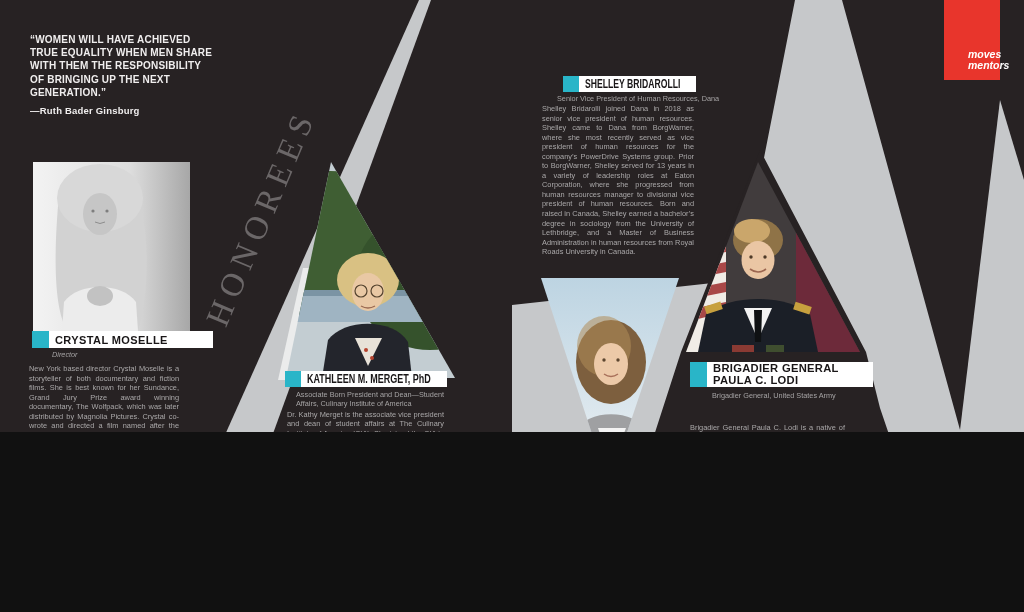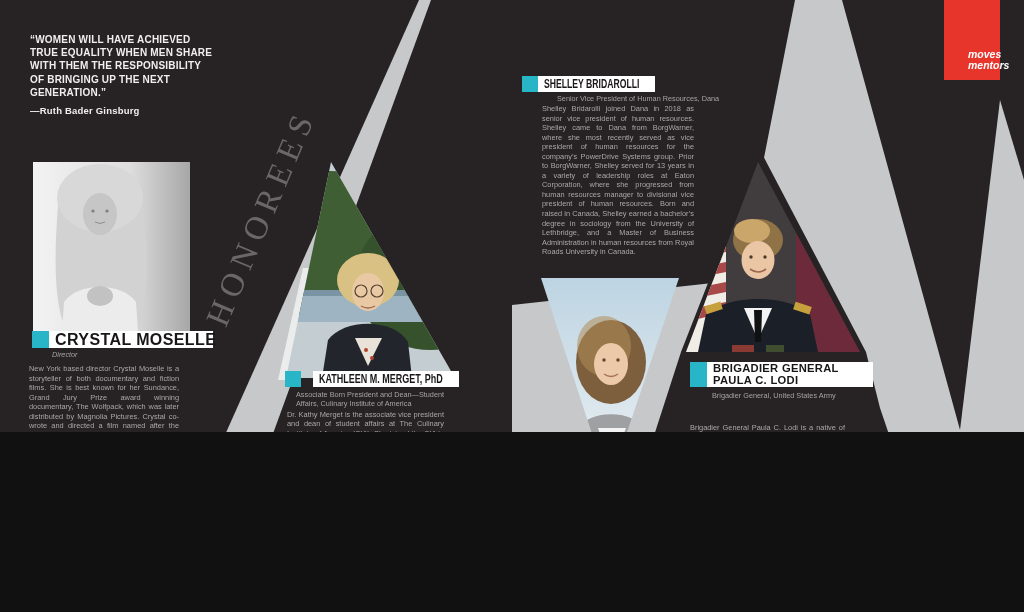--- a/index.html
+++ b/index.html
@@ -26,30 +26,30 @@
   .hdr .bar{background:#ffffff;display:flex;flex-direction:column;justify-content:center;
             padding:0 6px;box-sizing:border-box;}
   .hdr .nm{color:#191617;font-weight:bold;white-space:nowrap;display:inline-block;
            transform-origin:left center;}
   .sub{color:#a5a3a4;font-size:7.3px;line-height:9px;}
   .bio{color:#aaa8a9;font-size:7.4px;text-align:justify;}
   
   .crystal-hdr{left:32px;top:331px;}
   .crystal-hdr .sq{width:17px;height:17px;}
   .crystal-hdr .bar{width:164px;height:17px;}
-  .crystal-hdr .nm{font-size:16px;letter-spacing:.4px;}
+  .crystal-hdr .nm{font-size:11px;letter-spacing:.4px;}
   .crystal-sub{left:52px;top:350px;font-style:italic;}
   .crystal-bio{left:29px;top:364px;width:150px;line-height:9.55px;}
-  .shelley-hdr{left:522px;top:76px;}
+  .shelley-hdr{left:563px;top:76px;}
   .shelley-hdr .sq{width:16px;height:16px;}
   .shelley-hdr .bar{width:117px;height:16px;}
   .shelley-hdr .nm{font-size:12px;transform:scaleX(.72);}
   .shelley-sub{left:557px;top:94px;}
   .shelley-bio{left:542px;top:104px;width:152px;line-height:9.55px;}
-  .kathleen-hdr{left:285px;top:371px;gap:12px;}
+  .kathleen-hdr{left:285px;top:371px;}
   .kathleen-hdr .sq{width:16px;height:16px;}
   .kathleen-hdr .bar{width:146px;height:16px;}
   .kathleen-hdr .nm{font-size:12px;transform:scaleX(.75);}
   .kathleen-sub{left:296px;top:390px;}
   .kathleen-bio{left:287px;top:410px;width:157px;line-height:9.4px;}
   .lodi-hdr{left:690px;top:362px;align-items:flex-end;}
   .lodi-hdr .sq{width:17px;height:25px;}
   .lodi-hdr .bar{width:166px;height:25px;}
   .lodi-hdr .nm{font-size:11.2px;line-height:11.5px;letter-spacing:.3px;}
   .lodi-sub{left:712px;top:391px;}

